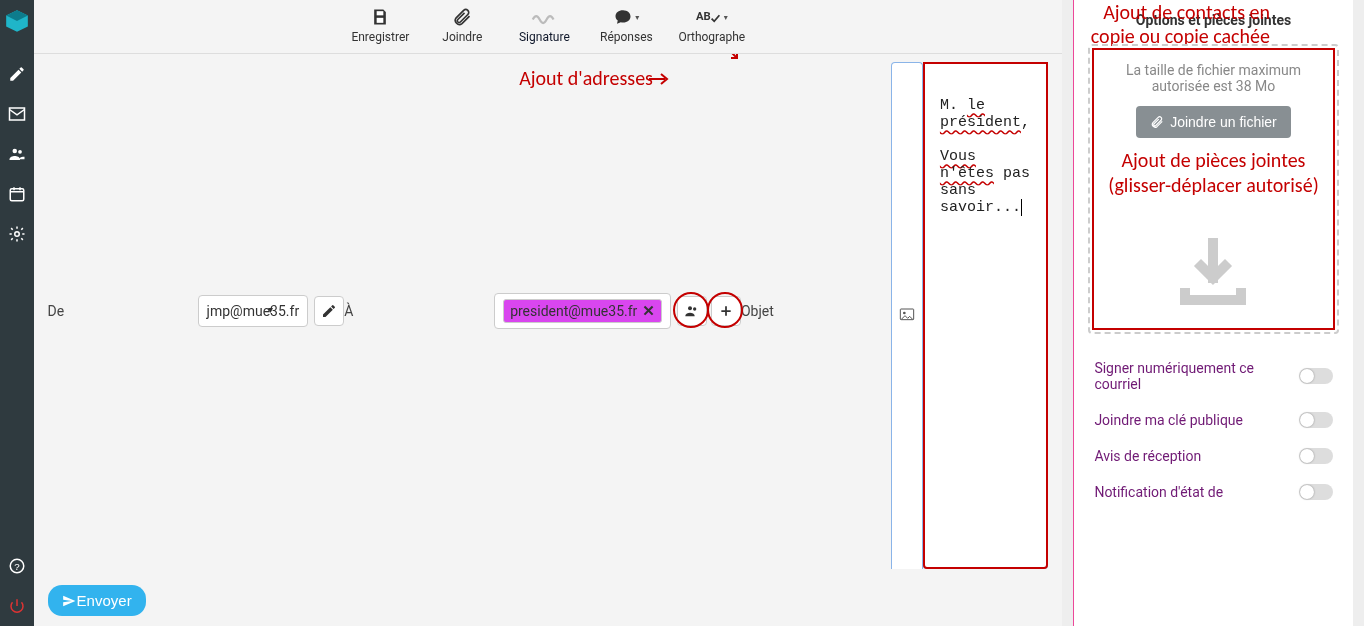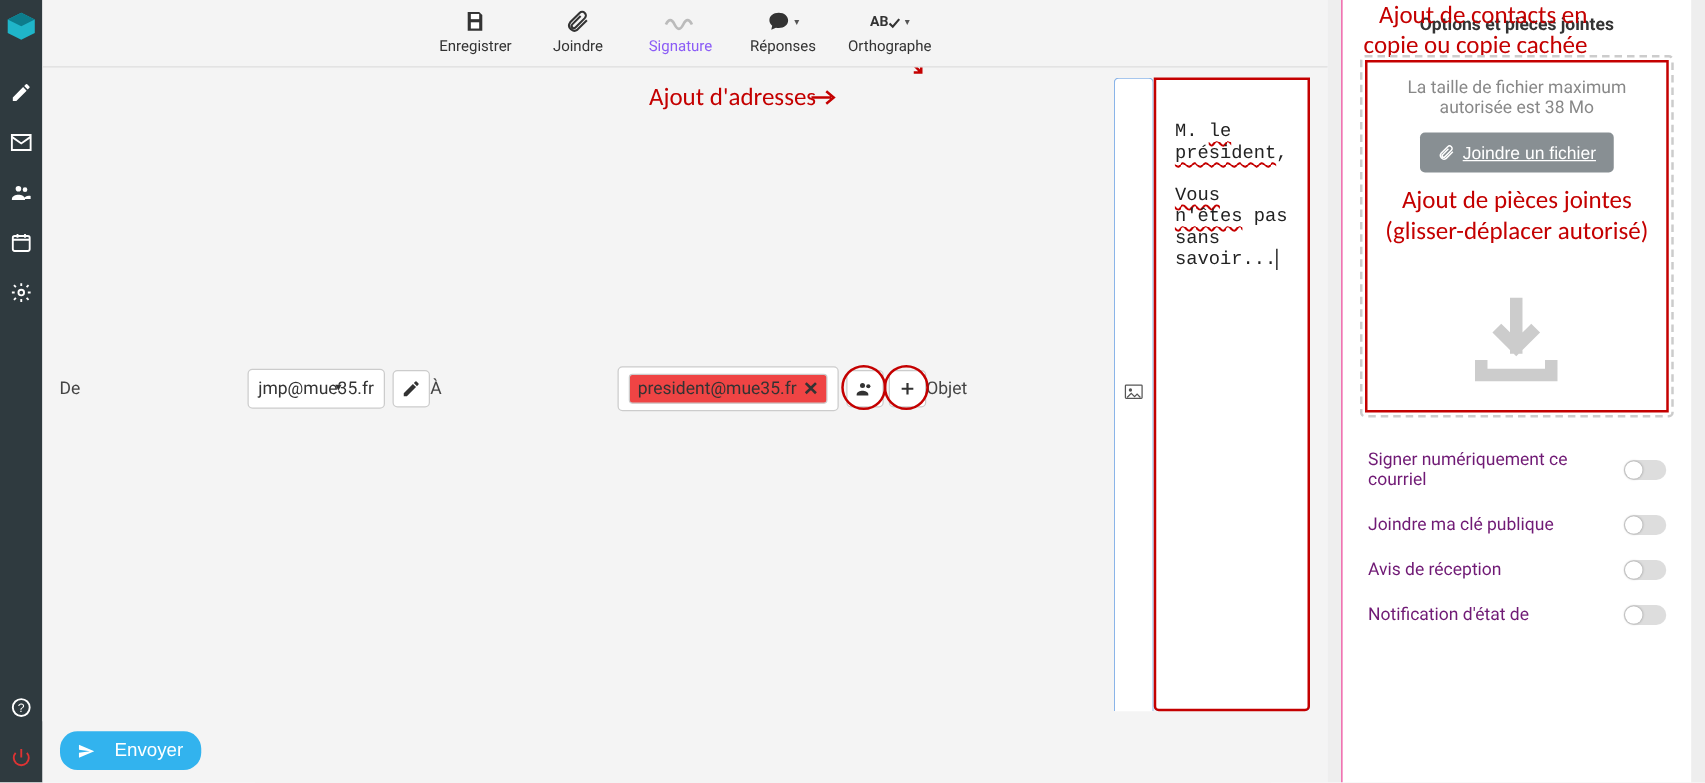--- a/index.html
+++ b/index.html
@@ -9,47 +9,47 @@
   .sidebar { width: 47px; background: #2f3a3f; display: flex; flex-direction: column; align-items: center; padding-top: 6px; }
   .sidebar .logo { width: 30px; height: 30px; margin-bottom: 18px; display:flex; align-items:center; justify-content:center; }
   .sidebar .nav-item { width: 100%; height: 40px; display: flex; align-items: center; justify-content: center; color: #fff; cursor: pointer; }
   .sidebar .nav-item svg { fill: #fff; }
   .sidebar .spacer { flex: 1; }
 
   .main { flex: 1; display: flex; flex-direction: column; background: #f4f4f4; position: relative; }
 
   .toolbar { display: flex; align-items: flex-start; justify-content: center; gap: 22px; padding: 6px 10px 2px 10px; background: #f4f4f4; border-bottom: 1px solid #ddd; position: relative; height: 54px; }
   .toolbar .tb-btn { display: flex; flex-direction: column; align-items: center; gap: 2px; font-size: 12px; color: #333; cursor: pointer; min-width: 60px; }
-  .toolbar .tb-btn.disabled { color: #8b5cf6; }
+  .toolbar .tb-btn.disabled { color: #0f172a; }
   .toolbar .tb-btn .tb-icon { height: 22px; display:flex; align-items:center; justify-content:center; }
   .toolbar .tb-btn .caret { font-size: 8px; margin-left: 2px; color: #555;}
 
   .compose { padding: 8px 14px 8px 14px; background: #f4f4f4; flex: 1; display:flex; overflow:hidden;}
   .row { display: flex; align-items: center; margin-bottom: 10px; }
   .row .label { width: 150px; color: #444; font-size: 14px; }
   .row .field { flex: 1; background: #fff; border: 1px solid #ccc; border-radius: 4px; padding: 5px 8px; display:flex; align-items:center; min-height: 32px; position:relative; }
   .row .field-actions { display:flex; gap:4px; margin-left:6px; }
   .icon-btn { width: 30px; height: 30px; border: 1px solid #ccc; border-radius: 4px; background:#fff; display:flex; align-items:center; justify-content:center; cursor:pointer; }
 
-  .chip { background: #ef4444; border: 1px solid #ccc; border-radius: 3px; padding: 2px 6px; display:inline-flex; align-items:center; gap:5px; font-size: 14px; }
+  .chip { background: #d946ef; border: 1px solid #ccc; border-radius: 3px; padding: 2px 6px; display:inline-flex; align-items:center; gap:5px; font-size: 14px; }
   .chip .chip-x { font-weight:bold; cursor:pointer; font-size:15px; }
 
   .editor-toolbar { background:#fff; border:1px solid #8ab4e8; border-bottom:none; border-radius:4px 4px 0 0; padding:4px 6px; display:flex; align-items:center; }
   .body-editor { background:#fff; border:1px solid #8ab4e8; border-top:none; border-radius:0 0 4px 4px; flex:1; padding:18px 16px; font-family: "Courier New", monospace; font-size:15px; color:#222; white-space:pre-wrap; outline:2px solid #c40000; outline-offset:-2px; min-height:310px; }
   .body-editor .spell { text-decoration: underline wavy #c40000; text-underline-offset: 3px;}
   .caret-ind { border-left:1px solid #000; animation: none; }
 
   .send-row { padding: 8px 14px 10px; }
-  .send-btn { background:#32b3ee; color:#fff; border:none; border-radius:14px; padding:7px 14px; font-size:15px; cursor:pointer; display:inline-flex; align-items:center; gap:16px;}
+  .send-btn { background:#32b3ee; color:#fff; border:none; border-radius:14px; padding:7px 14px; font-size:15px; cursor:pointer; display:inline-flex; align-items:center; gap:1px;}
 
   .rightpanel { width: 390px; background:#fff; border-left:1px solid #ec4899; display:flex; flex-direction:column; }
   .rightpanel .rp-title { padding: 12px 8px; text-align:center; font-weight:bold; color:#333; }
   .dropzone { margin: 4px 14px 8px 14px; border: 2px dashed #ccc; border-radius: 4px; padding: 16px 12px 24px; text-align:center; position:relative; outline:2px solid #c40000; outline-offset:-6px;}
   .dropzone .dz-text { color:#888; font-size:14px; margin-bottom:12px; }
-  .attach-btn { background:#888f93; color:#fff; border:none; border-radius:4px; padding:8px 14px; font-size:14px; cursor:pointer; display:inline-flex; align-items:center; gap:6px;text-decoration:underline;}
+  .attach-btn { background:#888f93; color:#fff; border:none; border-radius:4px; padding:8px 14px; font-size:14px; cursor:pointer; display:inline-flex; align-items:center; gap:6px;}
   .dl-icon { margin-top:40px; display:flex; justify-content:center; }
 
   .options { padding: 8px 20px; }
   .opt-row { display:flex; align-items:center; justify-content:space-between; padding:10px 0; font-size:14px; color:#701a75; }
   .opt-row .opt-label { max-width: 200px; }
   .toggle { width:34px; height:16px; background:#ddd; border-radius:10px; position:relative; cursor:pointer;}
   .toggle::after { content:""; position:absolute; left:1px; top:1px; width:14px; height:14px; background:#fff; border-radius:50%; box-shadow:0 0 2px rgba(0,0,0,.4);}
 
   
   .annot { position:absolute; color:#c40000; font-family: Calibri, Arial, sans-serif; font-size:20px; pointer-events:none; white-space:nowrap; text-align:right; line-height:1.2;}

